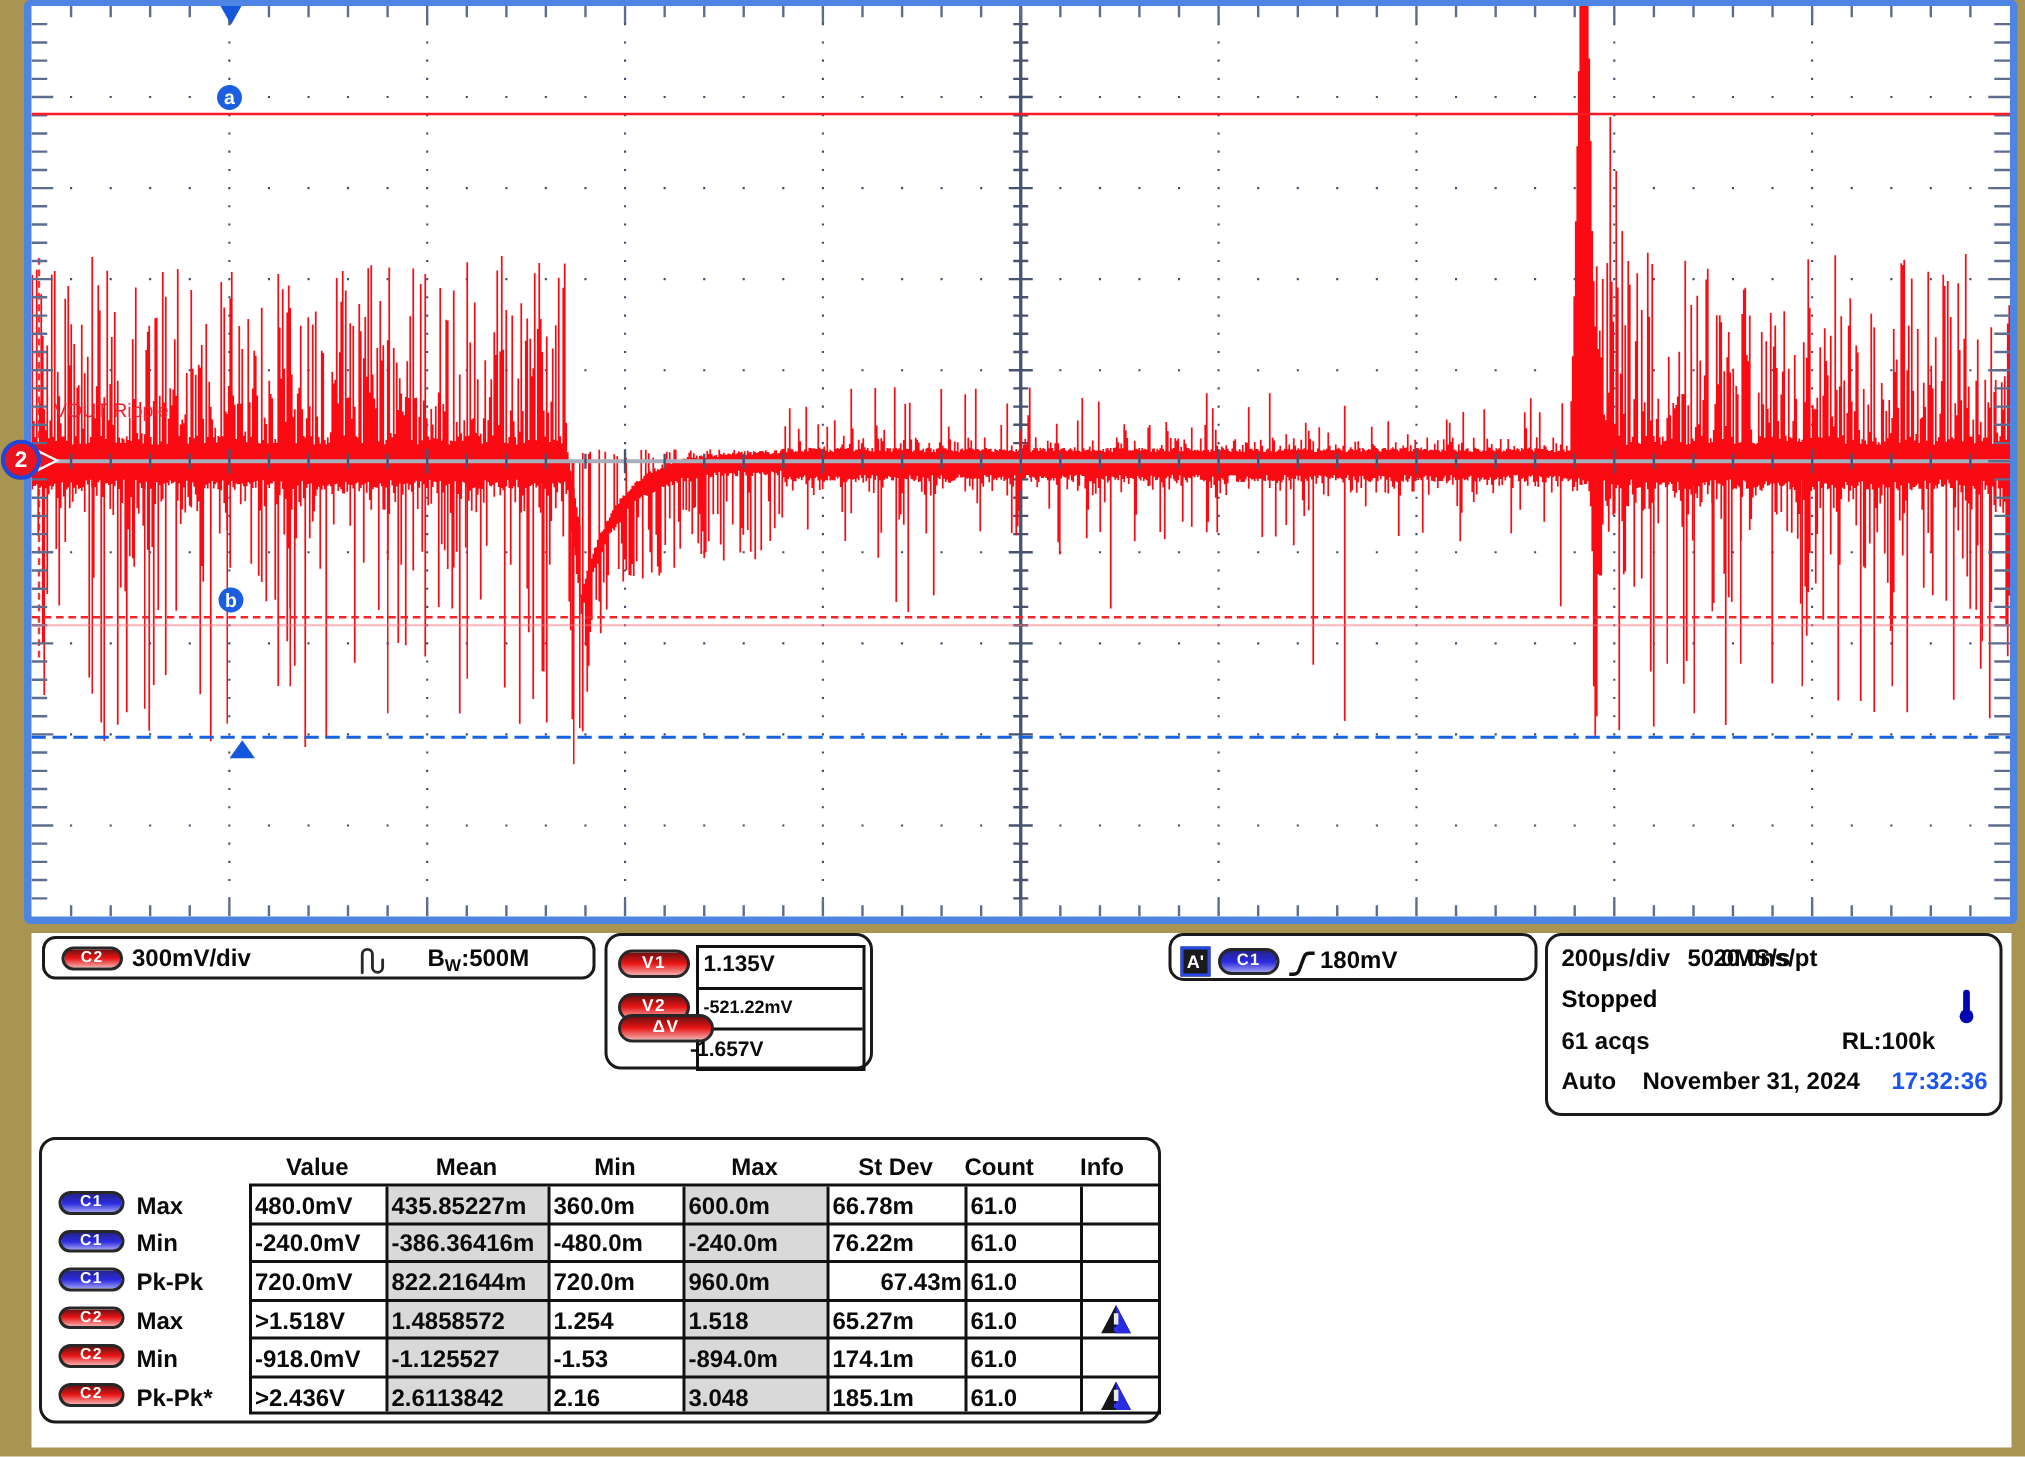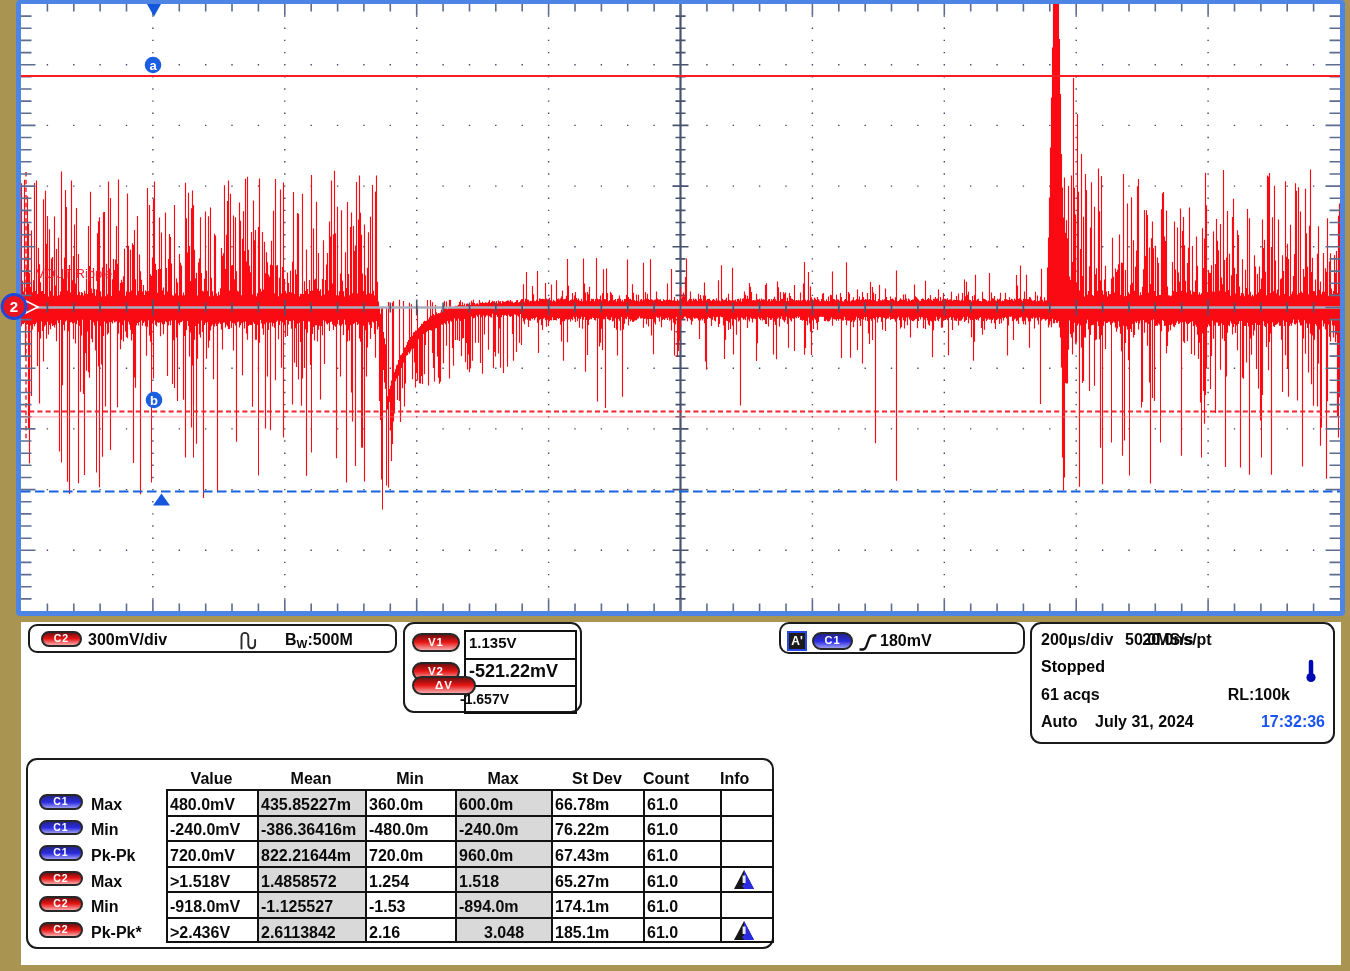--- a/index.html
+++ b/index.html
@@ -38,42 +38,42 @@
 <div class="t" style="left:285px;top:631.6px">B<span style="font-size:11.5px;vertical-align:-3px">W</span>:500M</div>
 <div class="box" style="left:403px;top:622px;width:179px;height:91px"></div>
 <div class="abs" style="left:464px;top:630px;width:113px;height:84px;border:2px solid #111;box-sizing:border-box">
     <div style="height:25.5px;border-bottom:2px solid #111"></div>
     <div style="height:25.3px;border-bottom:2px solid #111"></div>
   </div>
 <div class="pill pc2" style="left:412px;top:632.5px;width:48px;height:19px;font-size:11.5px;line-height:14.5px">V1</div>
 <div class="pill pc2" style="left:412px;top:661.5px;width:48px;height:19px;font-size:11.5px;line-height:14.5px">V2</div>
 <div class="pill pc2" style="left:412px;top:676px;width:64px;height:19px;font-size:11.5px;line-height:14.5px">ΔV</div>
 <div class="t" style="left:469px;top:634.9px;font-size:15px">1.135V</div>
-<div class="t" style="left:469px;top:662.8px;font-size:18px">-521.22mV</div>
+<div class="t" style="left:469px;top:662.8px;font-size:12px">-521.22mV</div>
 <div class="t" style="left:460px;top:690.6px;font-size:14px">-1.657V</div>
 <div class="box" style="left:779px;top:622px;width:246px;height:32px;border-radius:10px"></div>
 <div class="abs" style="left:787px;top:630.5px;width:20px;height:20px;background:#1b1b1b;border:2px solid #2948e8;box-sizing:border-box;color:#fff;font-weight:bold;font-size:12px;text-align:center;line-height:16px">A'</div>
 <div class="pill pc1" style="left:812px;top:632px;width:41px;height:18px;font-size:11px;line-height:13.5px">C1</div>
 <svg width="20" height="24" viewBox="0 0 20 24" style="position:absolute;left:858px;top:629px">
     <path d="M1.5 20.5 h3 q2.6 0 3.7 -2.9 l3 -8.2 q1.1 -2.9 3.7 -2.9 h3.5" stroke="#111" stroke-width="2.3" fill="none"></path>
   </svg>
 <div class="t" style="left:880px;top:633.2px">180mV</div>
 <div class="box" style="left:1030px;top:622px;width:305px;height:122px"></div>
 <div class="t" style="left:1041px;top:631.6px">200µs/div</div>
 <div class="t" style="left:1125px;top:631.6px">50.0MS/s</div>
 <div class="t" style="left:1030px;top:631.6px;width:294px;text-align:center">20.0ns/pt</div>
 <div class="t" style="left:1041px;top:659.3px;color:#000000">Stopped</div>
 <svg width="12" height="26" viewBox="0 0 12 26" style="position:absolute;left:1305px;top:658px">
     <line x1="6" y1="4" x2="6" y2="17" stroke="#0008b4" stroke-width="4.5" stroke-linecap="round"></line>
     <circle cx="6" cy="19.5" r="4.6" fill="#0008b4"></circle>
   </svg>
 <div class="t" style="left:1041px;top:687px">61 acqs</div>
 <div class="t" style="left:1030px;top:687px;width:260px;text-align:right">RL:100k</div>
 <div class="t" style="left:1041px;top:714.3px">Auto</div>
-<div class="t" style="left:1095px;top:714.3px">July 31, 2024</div>
+<div class="t" style="left:1095px;top:714.3px">November 31, 2024</div>
 <div class="t" style="left:1030px;top:714.3px;width:295px;text-align:right;color:#1c54f2">17:32:36</div>
 <div class="box" style="left:26px;top:758px;width:748px;height:191px"></div>
 <div class="t" style="left:166px;top:770.6px;width:91px;text-align:center">Value</div>
 <div class="t" style="left:257px;top:770.6px;width:108px;text-align:center">Mean</div>
 <div class="t" style="left:365px;top:770.6px;width:90px;text-align:center">Min</div>
 <div class="t" style="left:455px;top:770.6px;width:96px;text-align:center">Max</div>
 <div class="t" style="left:551px;top:770.6px;width:92px;text-align:center">St Dev</div>
 <div class="t" style="left:643px;top:770.6px;width:77px;text-align:left">Count</div>
 <div class="t" style="left:720px;top:770.6px;width:54px;">Info</div>
 <div class="abs" style="left:259px;top:791px;width:106px;height:150px;background:#d9d9d9"></div>
@@ -99,21 +99,21 @@
 <div class="t" style="left:170px;top:822.4px">-240.0mV</div>
 <div class="t" style="left:261px;top:822.4px">-386.36416m</div>
 <div class="t" style="left:369px;top:822.4px">-480.0m</div>
 <div class="t" style="left:459px;top:822.4px">-240.0m</div>
 <div class="t" style="left:555px;top:822.4px">76.22m</div>
 <div class="t" style="left:647px;top:822.4px">61.0</div>
 <div class="t" style="left:170px;top:848.0px">720.0mV</div>
 <div class="t" style="left:261px;top:848.0px">822.21644m</div>
 <div class="t" style="left:369px;top:848.0px">720.0m</div>
 <div class="t" style="left:459px;top:848.0px">960.0m</div>
-<div class="t" style="left:555px;top:848.0px">67.43m</div>
+<div class="t" style="left:587px;top:848.0px">67.43m</div>
 <div class="t" style="left:647px;top:848.0px">61.0</div>
 <div class="t" style="left:170px;top:873.6px">&gt;1.518V</div>
 <div class="t" style="left:261px;top:873.6px">1.4858572</div>
 <div class="t" style="left:369px;top:873.6px">1.254</div>
 <div class="t" style="left:459px;top:873.6px">1.518</div>
 <div class="t" style="left:555px;top:873.6px">65.27m</div>
 <div class="t" style="left:647px;top:873.6px">61.0</div>
 <div class="abs" style="left:718px;top:870.0px;width:52px">
     <svg width="20" height="19" viewBox="0 0 20 19" style="display:block;margin:0 auto">
       <polygon points="10,0 20,19 0,19" fill="#16161a"></polygon>
@@ -124,21 +124,21 @@
   </div>
 <div class="t" style="left:170px;top:899.2px">-918.0mV</div>
 <div class="t" style="left:261px;top:899.2px">-1.125527</div>
 <div class="t" style="left:369px;top:899.2px">-1.53</div>
 <div class="t" style="left:459px;top:899.2px">-894.0m</div>
 <div class="t" style="left:555px;top:899.2px">174.1m</div>
 <div class="t" style="left:647px;top:899.2px">61.0</div>
 <div class="t" style="left:170px;top:924.8px">&gt;2.436V</div>
 <div class="t" style="left:261px;top:924.8px">2.6113842</div>
 <div class="t" style="left:369px;top:924.8px">2.16</div>
-<div class="t" style="left:484px;top:924.8px">3.048</div>
+<div class="t" style="left:459px;top:924.8px">3.048</div>
 <div class="t" style="left:555px;top:924.8px">185.1m</div>
 <div class="t" style="left:647px;top:924.8px">61.0</div>
 <div class="abs" style="left:718px;top:921.2px;width:52px">
     <svg width="20" height="19" viewBox="0 0 20 19" style="display:block;margin:0 auto">
       <polygon points="10,0 20,19 0,19" fill="#16161a"></polygon>
       <polygon points="10,0 20,19 10,19" fill="#2a2ae0"></polygon>
       <rect x="8.6" y="5.5" width="3" height="7.5" fill="#e8e8f0"></rect>
       <rect x="8.6" y="14.8" width="3" height="2.8" fill="#3333f0"></rect>
     </svg>
   </div>

